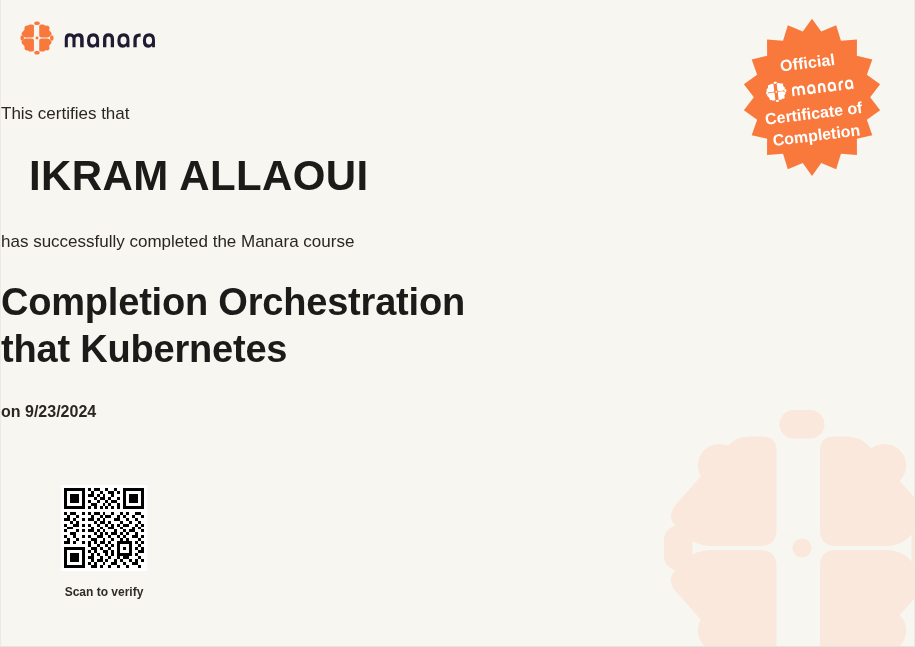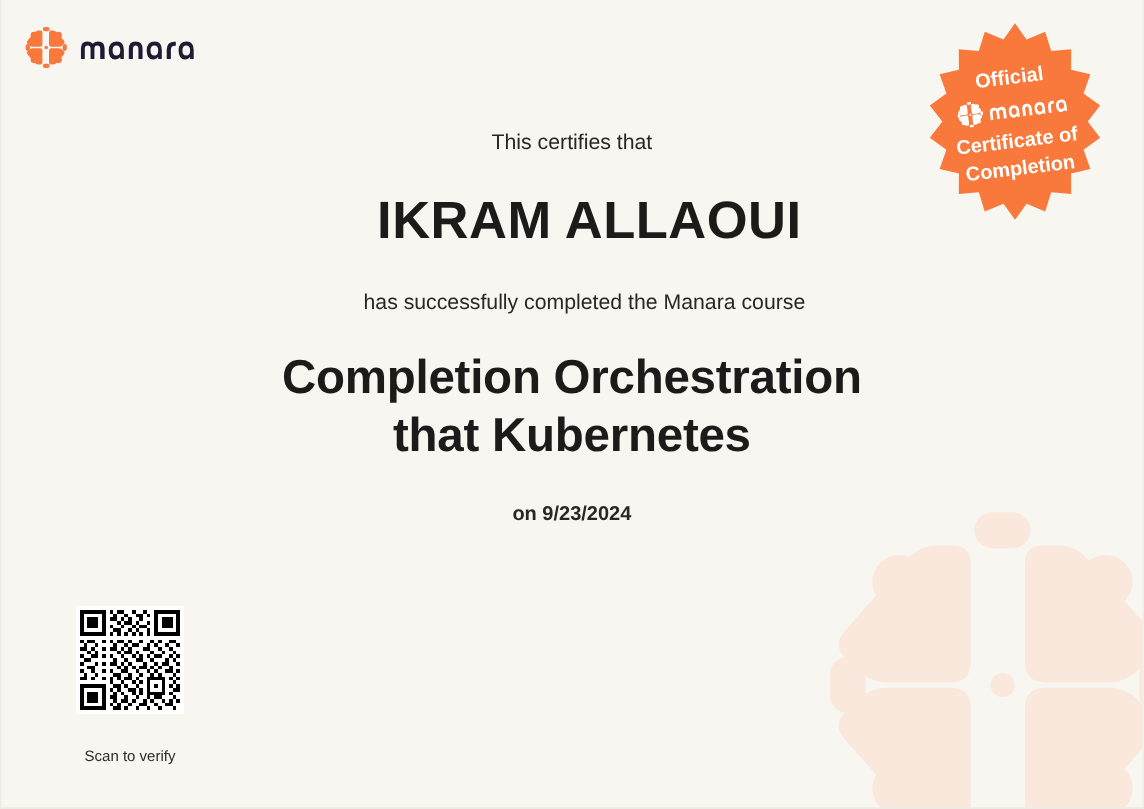--- a/index.html
+++ b/index.html
@@ -96,21 +96,20 @@
     text-align: center;
     white-space: nowrap;
   }
 
   
   .body-block {
     position: absolute;
     left: 0;
     right: 0;
     top: 104px;
-    text-align: center;
     color: #231f20;
   }
   .certifies {
     font-size: 17px;
     font-weight: normal;
     color: #2a2623;
     line-height: 1.2;
   }
   .recipient {
     margin-top: 29px;
@@ -120,21 +119,20 @@
     color: #1d1b19;
     line-height: 1.1;
     margin-left: 28px;
   }
   .completed {
     margin-top: 32px;
     font-size: 17px;
     font-weight: normal;
     color: #2a2623;
     line-height: 1.2;
-    padding-left: 20px;
   }
   .course-title {
     margin-top: 27px;
     font-size: 38px;
     font-weight: bold;
     color: #1d1b19;
     line-height: 1.25;
     letter-spacing: -0.2px;
   }
   .course-line { display: block; }
@@ -157,25 +155,26 @@
   .qr-frame {
     width: 86px;
     height: 86px;
     background: #ffffff;
     padding: 0;
     box-sizing: border-box;
     display: block;
   }
   .qr-frame svg { display: block; width: 86px; height: 86px; }
   .qr-caption {
-    margin-top: 27px;
+    margin-top: 14px;
     font-size: 12px;
     color: #2f2b28;
     line-height: 1.2;
     white-space: nowrap;
+    font-weight: bold;
   }
 </style>
 </head>
 <body>
 
 <div class="certificate">
 
   <div class="watermark">
     <svg viewBox="0 0 100 100" xmlns="http://www.w3.org/2000/svg" aria-hidden="true">
       <g fill="#fae8dc">

